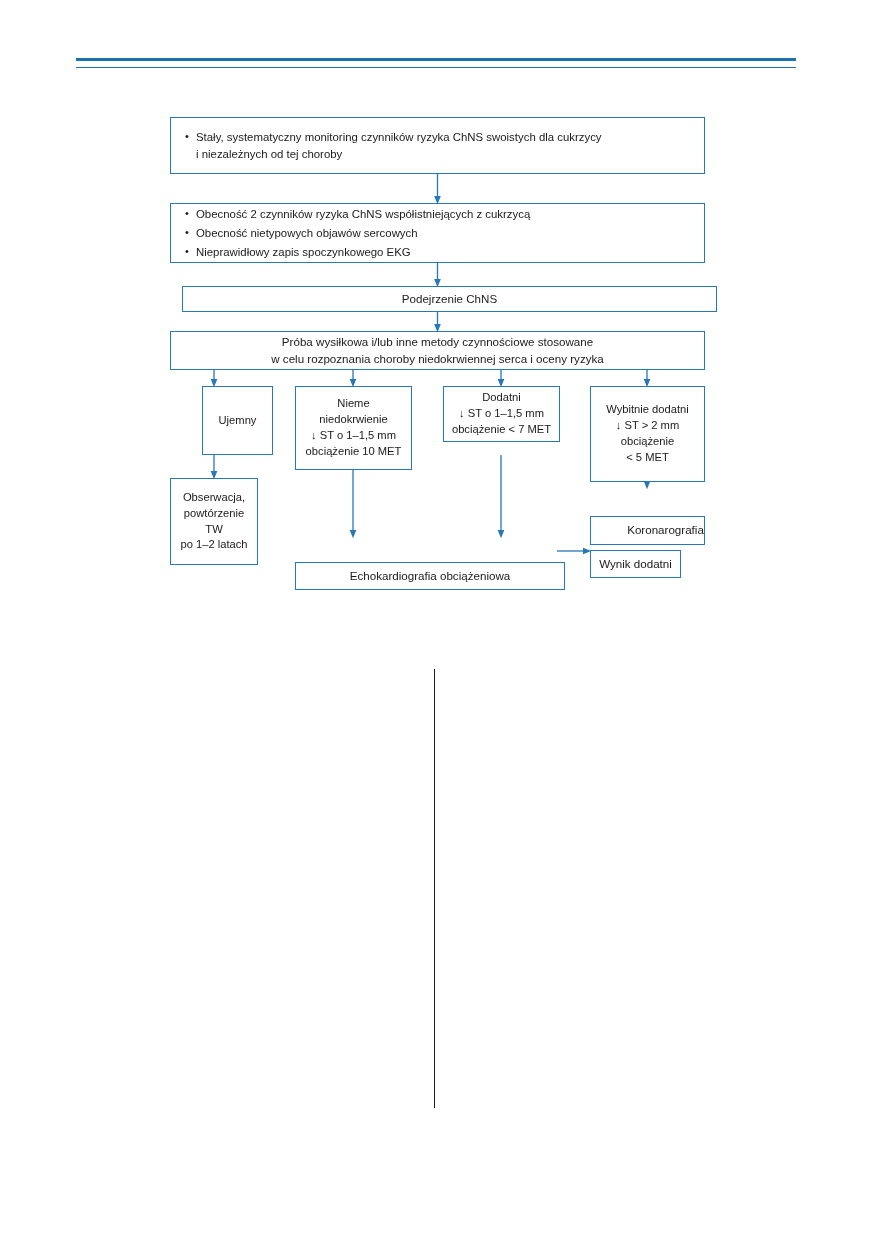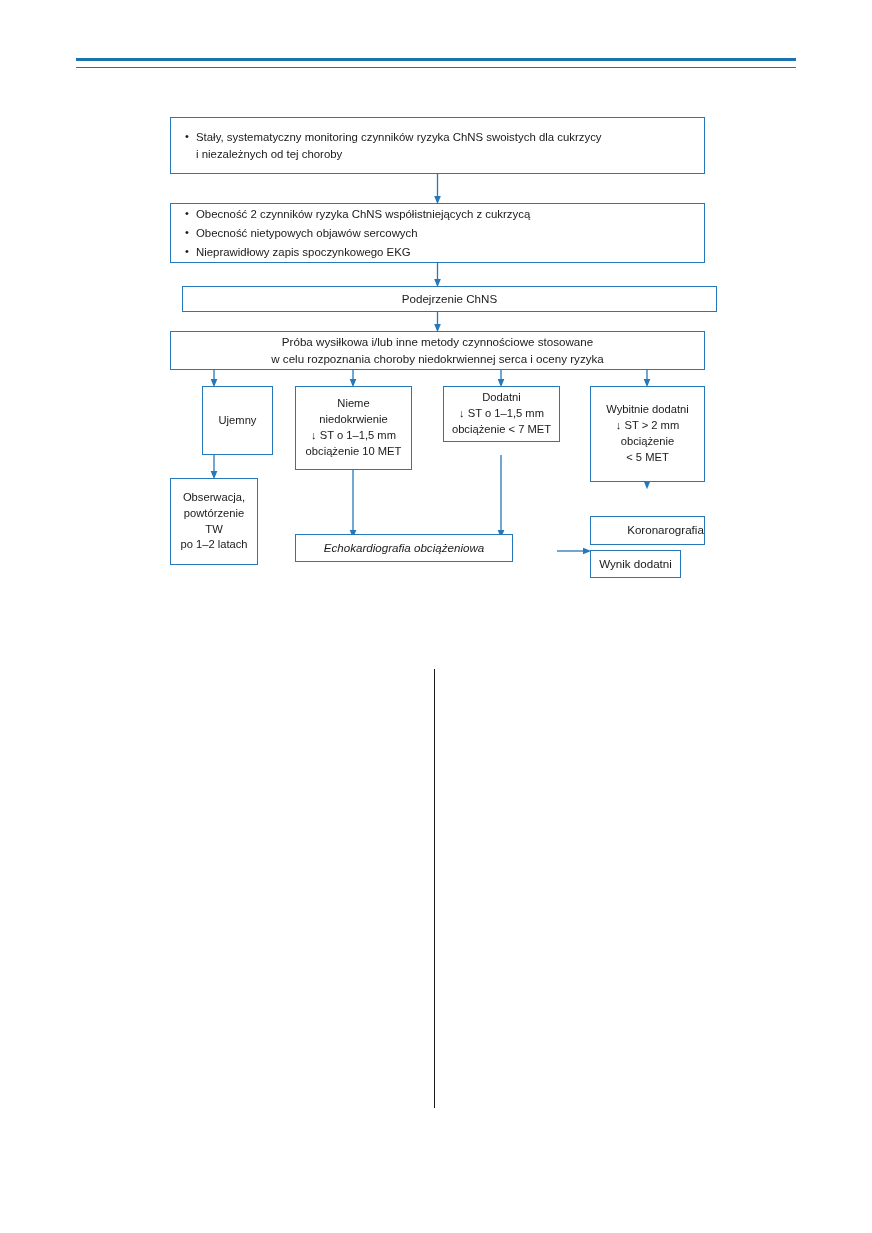--- a/index.html
+++ b/index.html
@@ -105,21 +105,21 @@
   #node-suspicion    { left:170px; top:286px; width:535px; height:26px;margin-left:12px; }
   #node-stresstest   { left:170px; top:331px; width:535px; height:39px; }
 
   #node-negative     { left:170px; top:386px; width:71px;  height:69px;margin-left:32px; }
   #node-silent       { left:295px; top:386px; width:117px; height:84px; }
   #node-positive     { left:443px; top:386px; width:117px; height:56px; }
   #node-strongpos    { left:590px; top:386px; width:115px; height:96px; }
 
   #node-observation  { left:170px; top:478px; width:88px;  height:87px; }
   #node-coronary     { left:590px; top:516px; width:115px; height:29px;padding-left:36px; }
-  #node-echo         { left:295px; top:534px; width:218px; height:28px;font-style:italic; }
+  #node-echo         { left:295px; top:562px; width:270px; height:28px; }
   #node-resultpos    { left:590px; top:550px; width:91px; height:28px; }
 
   
   #node-suspicion .node-text,
   #node-stresstest .node-text,
   #node-echo .node-text,
   #node-coronary .node-text,
   #node-resultpos .node-text { font-size: 11.6px; }
 
   #node-negative .node-text,

